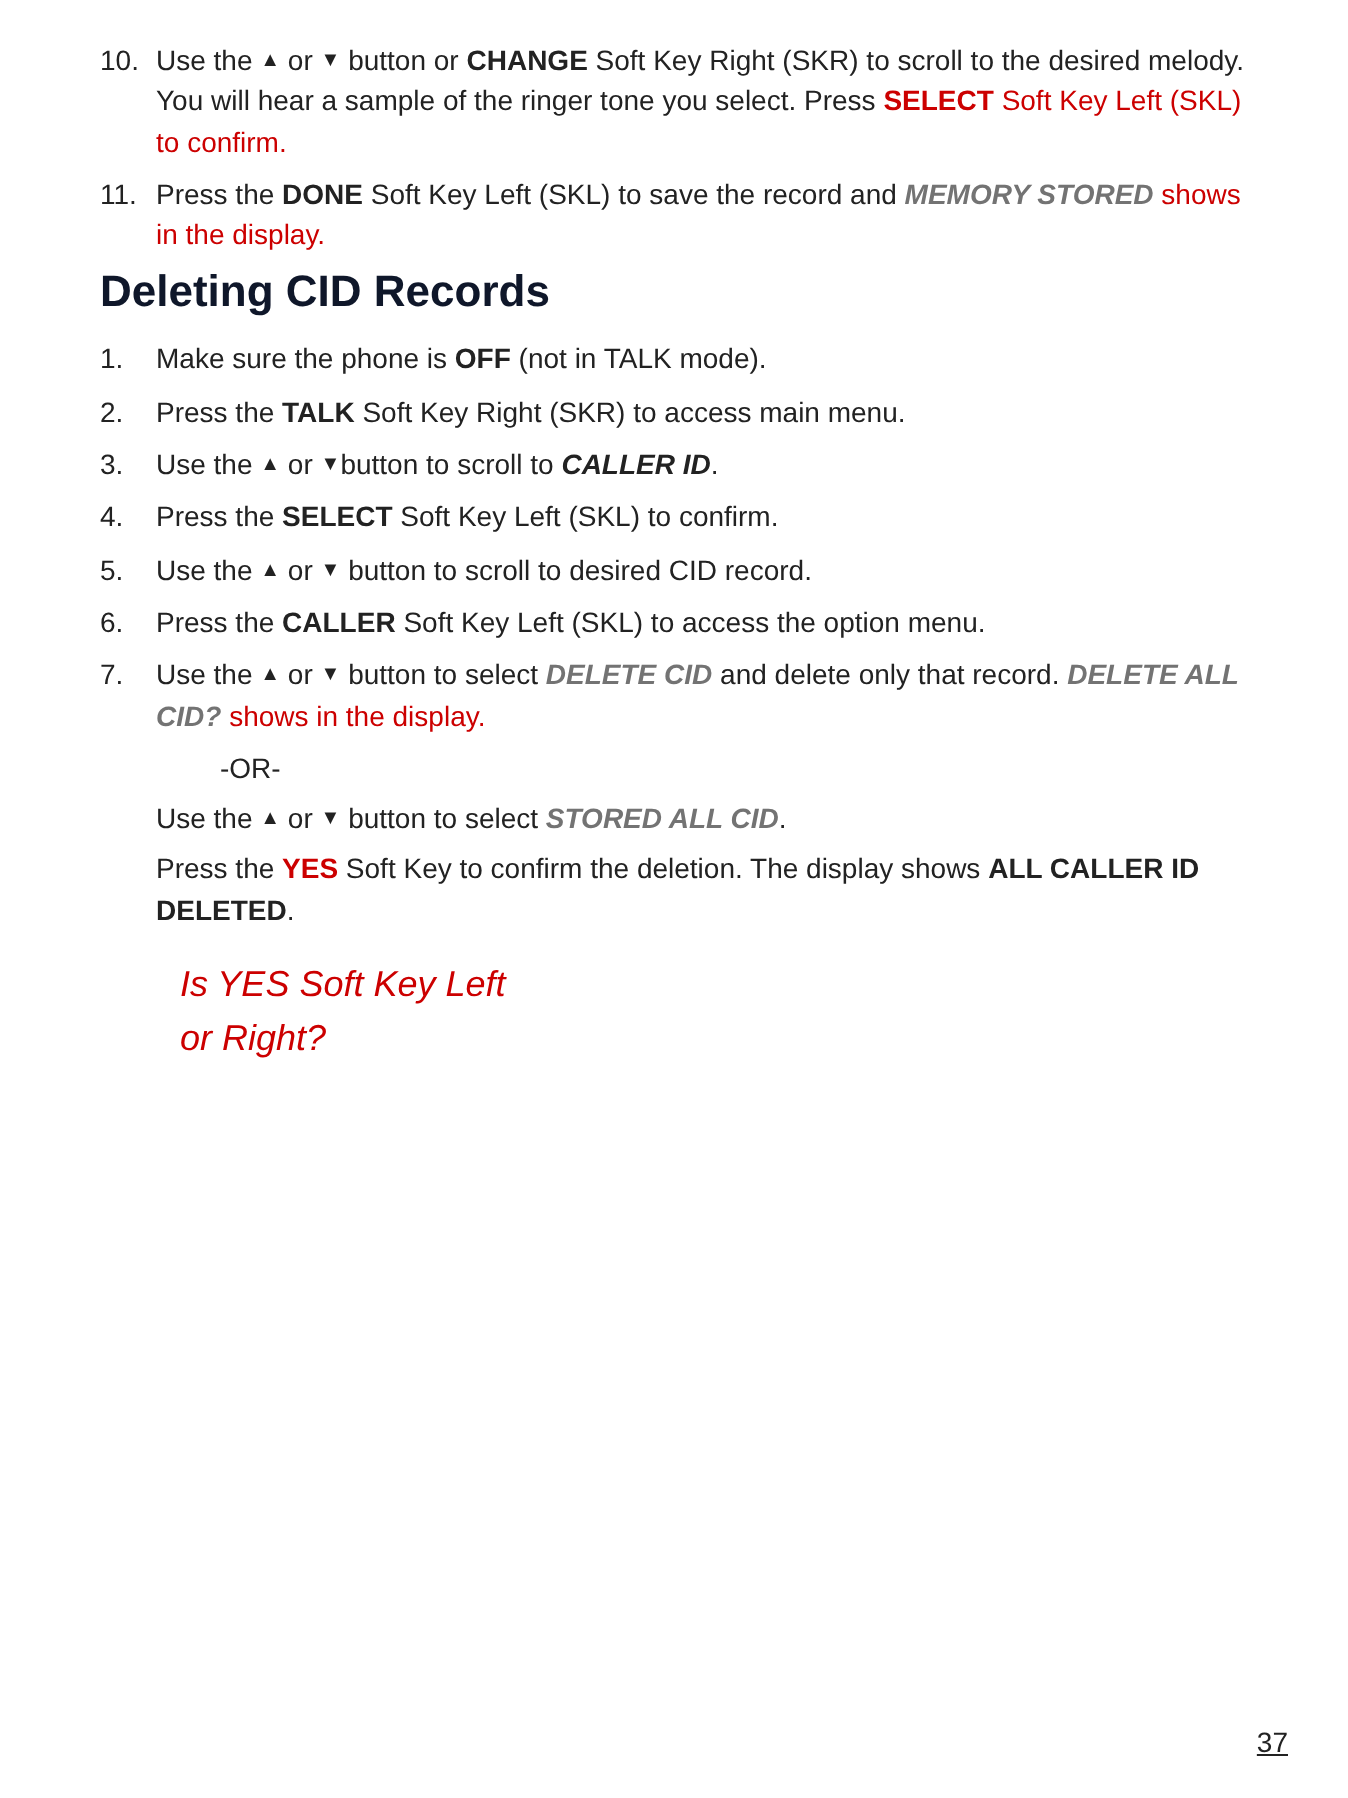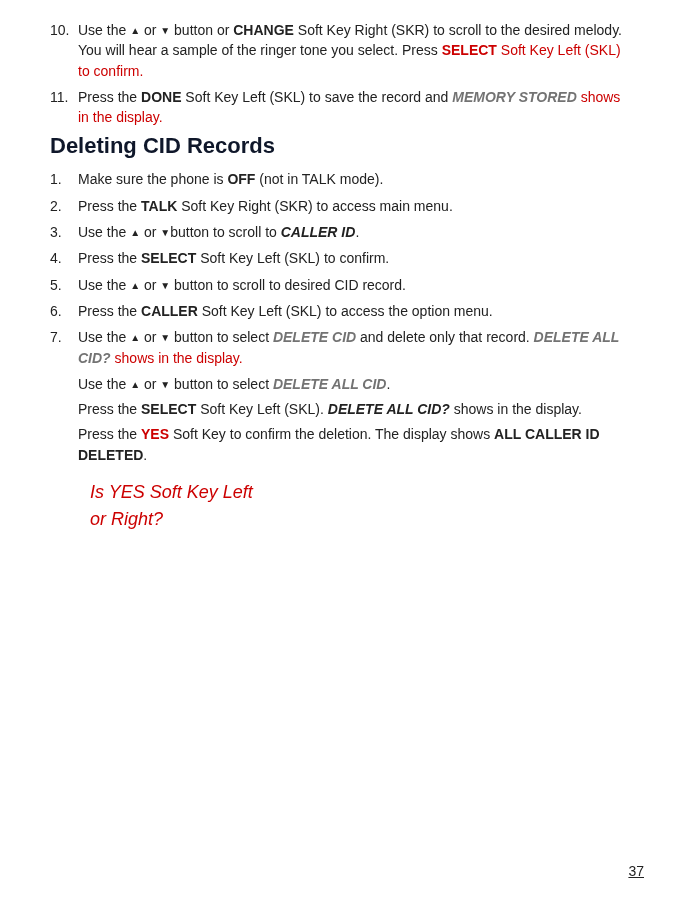--- a/index.html
+++ b/index.html
@@ -158,28 +158,28 @@
   </div>
 
   <div class="numbered-item">
     <span class="num">7.</span>
     <span class="text">
       Use the <span class="arrow-up"></span> or <span class="arrow-down"></span> button to select <span class="red-italic">DELETE CID</span> and delete only that record. <span class="red-italic">DELETE ALL CID?</span> <span class="red">shows in the display.</span>
     </span>
   </div>
 
 
-
-  <div class="indent-block">
-    Use the <span class="arrow-up"></span> or <span class="arrow-down"></span> button to select <span class="red-italic">DELETE ALL CID</span>.
+  <div class="or-block">
+    -OR-
   </div>
 
   <div class="indent-block">
-    Press the <strong>SELECT</strong> Soft Key Left (SKL). <strong><em>DELETE ALL CID?</em></strong> shows in the display.
+    Use the <span class="arrow-up"></span> or <span class="arrow-down"></span> button to select <span class="red-italic">STORED ALL CID</span>.
   </div>
+
 
   <div class="indent-block">
     Press the <strong class="red">YES</strong> Soft Key to confirm the deletion. The display shows <strong>ALL CALLER ID DELETED</strong>.
   </div>
 
   <div class="highlighted-question">
     <span>Is YES Soft Key Left</span><br>
     <span>or Right?</span>
   </div>
 

